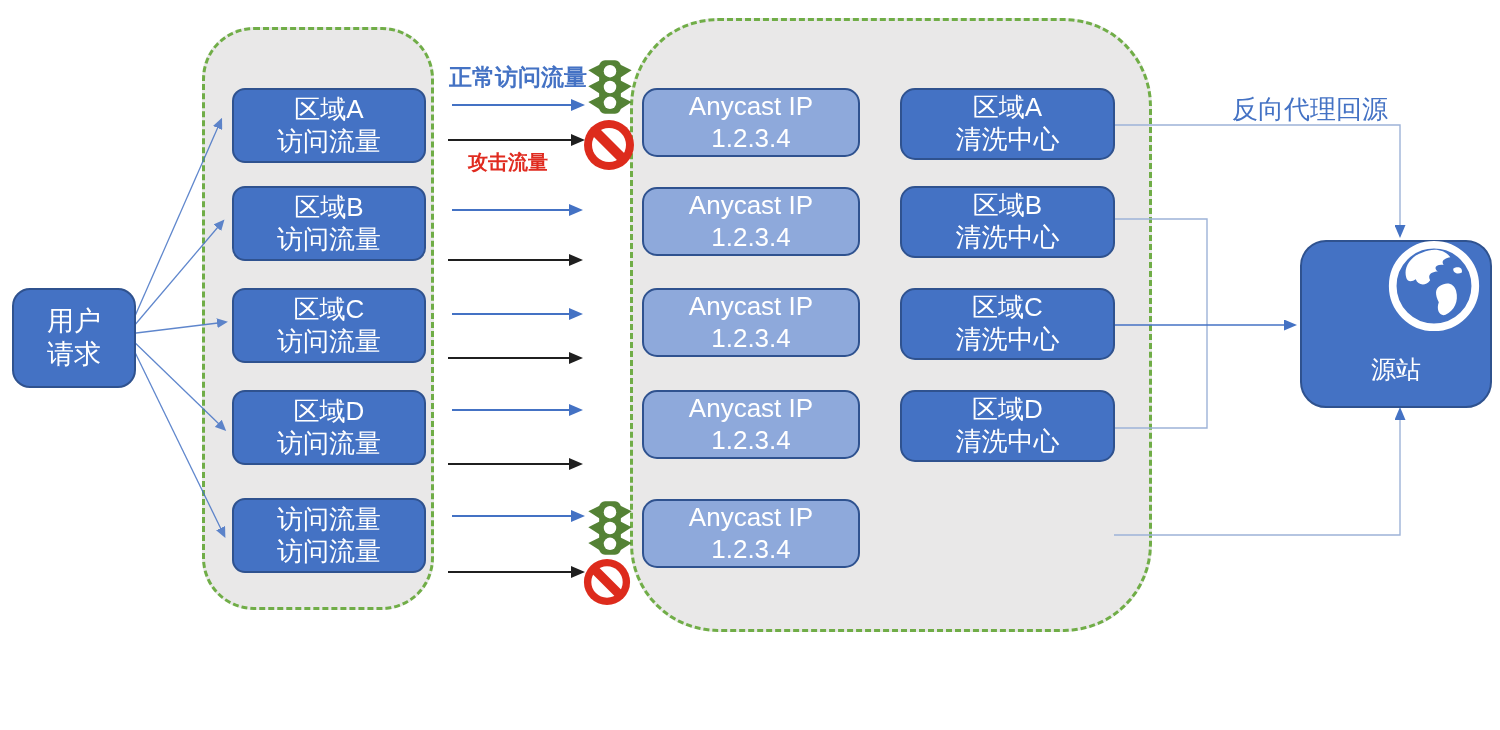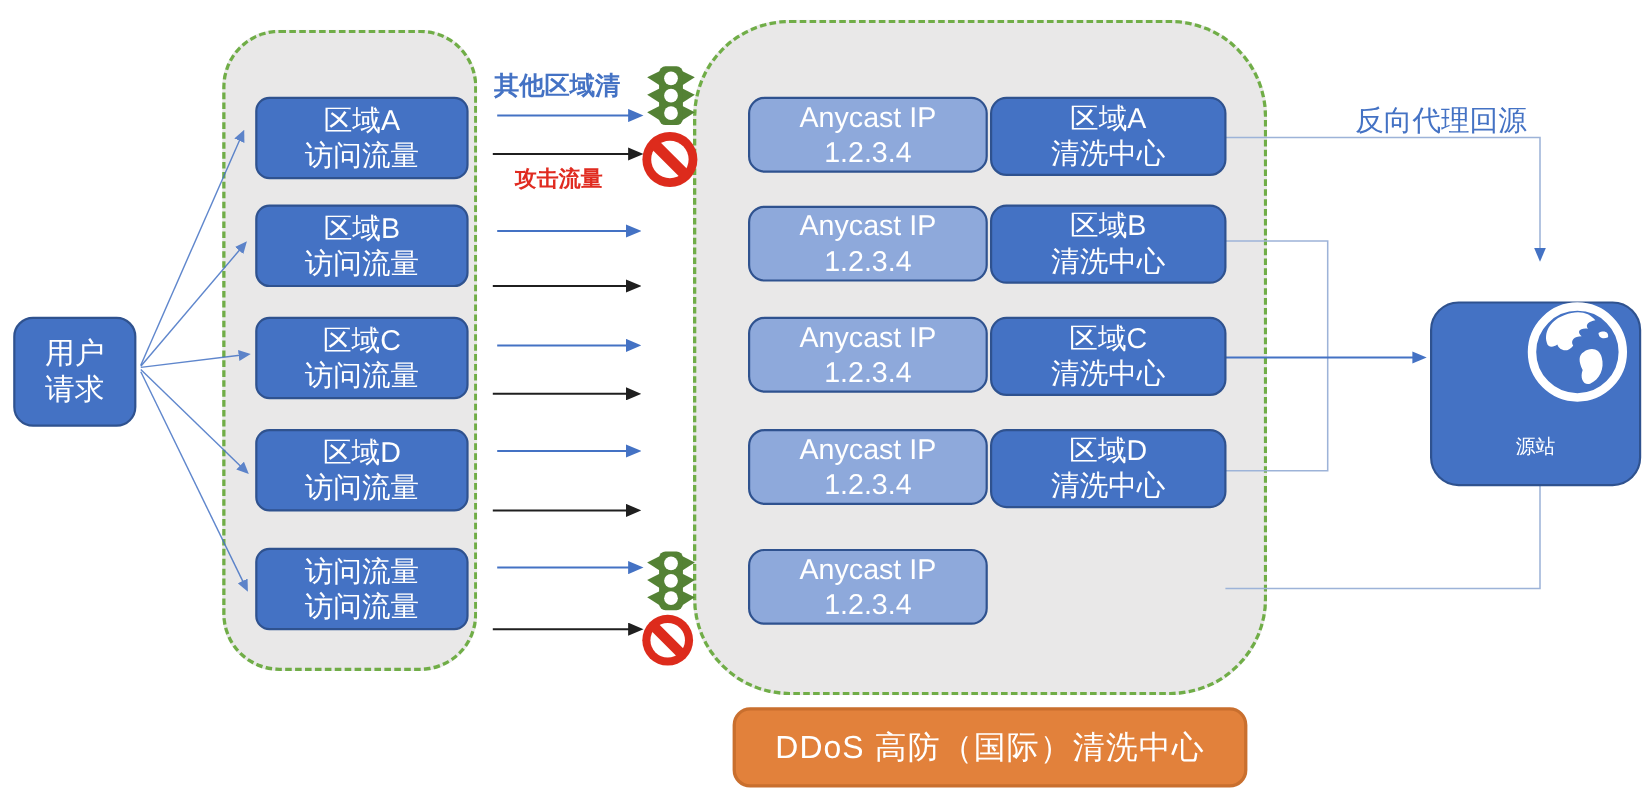--- a/index.html
+++ b/index.html
@@ -16,25 +16,25 @@
   }
   
   .node{
     position:absolute;box-sizing:border-box;
     display:flex;flex-direction:column;align-items:center;justify-content:center;
     color:#ffffff;line-height:1.22;
   }
   .node.blue{background:var(--primary-blue);border:2.5px solid var(--primary-blue-border);}
   .node.lightblue{background:var(--light-blue);border:2px solid var(--primary-blue-border);}
   .region-box{left:232px;width:194px;height:75px;border-radius:13px;font-size:26px;}
-  .anycast-box{left:680px;width:218px;height:69px;border-radius:15px;font-size:26px;}
+  .anycast-box{left:642px;width:218px;height:69px;border-radius:15px;font-size:26px;}
   .clean-box{left:900px;width:215px;height:72px;border-radius:15px;font-size:26px;}
-  .user-box{left:12px;top:288px;width:112px;height:100px;border-radius:18px;font-size:27px;}
-  .origin-box{left:1300px;top:240px;width:192px;height:168px;border-radius:26px;font-size:18px;
-    justify-content:flex-end;padding-bottom:22px;margin-top:34px;}
+  .user-box{left:12px;top:288px;width:124px;height:100px;border-radius:18px;font-size:27px;}
+  .origin-box{left:1300px;top:240px;width:192px;height:168px;border-radius:26px;font-size:25px;
+    justify-content:flex-end;padding-bottom:22px;}
   .ddos-banner{
     position:absolute;left:666px;top:643px;width:468px;height:73px;box-sizing:border-box;
     background:var(--orange-fill);border:3px solid var(--orange-border);border-radius:16px;
     display:flex;align-items:center;justify-content:center;
     color:#fff;font-size:29px;letter-spacing:1px;
   }
   
   .flow-label{position:absolute;font-weight:600;white-space:nowrap;}
   .lbl-normal{left:449px;top:62px;font-size:23px;color:var(--normal-label-blue);}
   .lbl-attack{left:468px;top:149px;font-size:20px;color:var(--attack-label-red);}
@@ -129,21 +129,21 @@
   </div>
   <div class="node blue region-box" style="top:390px;">
     <span>区域D</span>
     <span>访问流量</span>
   </div>
   <div class="node blue region-box" style="top:498px;">
     <span>访问流量</span>
     <span>访问流量</span>
   </div>
 
-  <div class="flow-label lbl-normal">其他区域清</div>
+  <div class="flow-label lbl-normal">正常访问流量</div>
   <div class="flow-label lbl-attack">攻击流量</div>
   <div class="flow-label lbl-reverse">反向代理回源</div>
 
   <svg class="icon" style="left:585px;top:59px;" width="50" height="56" viewBox="0 0 60 66">
     <polygon class="tl-body" points="18,6 4,13 18,22"></polygon>
     <polygon class="tl-body" points="18,25 4,32 18,41"></polygon>
     <polygon class="tl-body" points="18,44 4,51 18,60"></polygon>
     <polygon class="tl-body" points="42,6 56,13 42,22"></polygon>
     <polygon class="tl-body" points="42,25 56,32 42,41"></polygon>
     <polygon class="tl-body" points="42,44 56,51 42,60"></polygon>
@@ -207,23 +207,20 @@
   </div>
   <div class="node blue clean-box" style="top:288px;">
     <span>区域C</span>
     <span>清洗中心</span>
   </div>
   <div class="node blue clean-box" style="top:390px;">
     <span>区域D</span>
     <span>清洗中心</span>
   </div>
 
-  <div class="ddos-banner">
-    <span>DDoS 高防（国际）清洗中心</span>
-  </div>
 
   <div class="node blue origin-box">
     <svg class="globe" viewBox="0 0 100 100">
       <circle cx="50" cy="50" r="43" fill="none" stroke="#ffffff" stroke-width="8"></circle>
       <path fill="#ffffff" d="M21,41 C18,30 26,19 38,15 C50,10 61,12 67,20 C61,21 57,24 60,28 C52,27 49,31 54,35 C47,35 43,39 46,44 C41,51 33,49 31,43 C27,46 22,46 21,41 Z"></path>
       <path fill="#ffffff" d="M56,50 C63,45 71,47 73,55 C76,66 71,76 62,80 C56,82 52,75 55,67 C51,59 51,53 56,50 Z"></path>
       <path fill="#ffffff" d="M70,32 C75,29 80,31 79,36 C75,38 70,37 70,32 Z"></path>
     </svg>
     <span>源站</span>
   </div>

